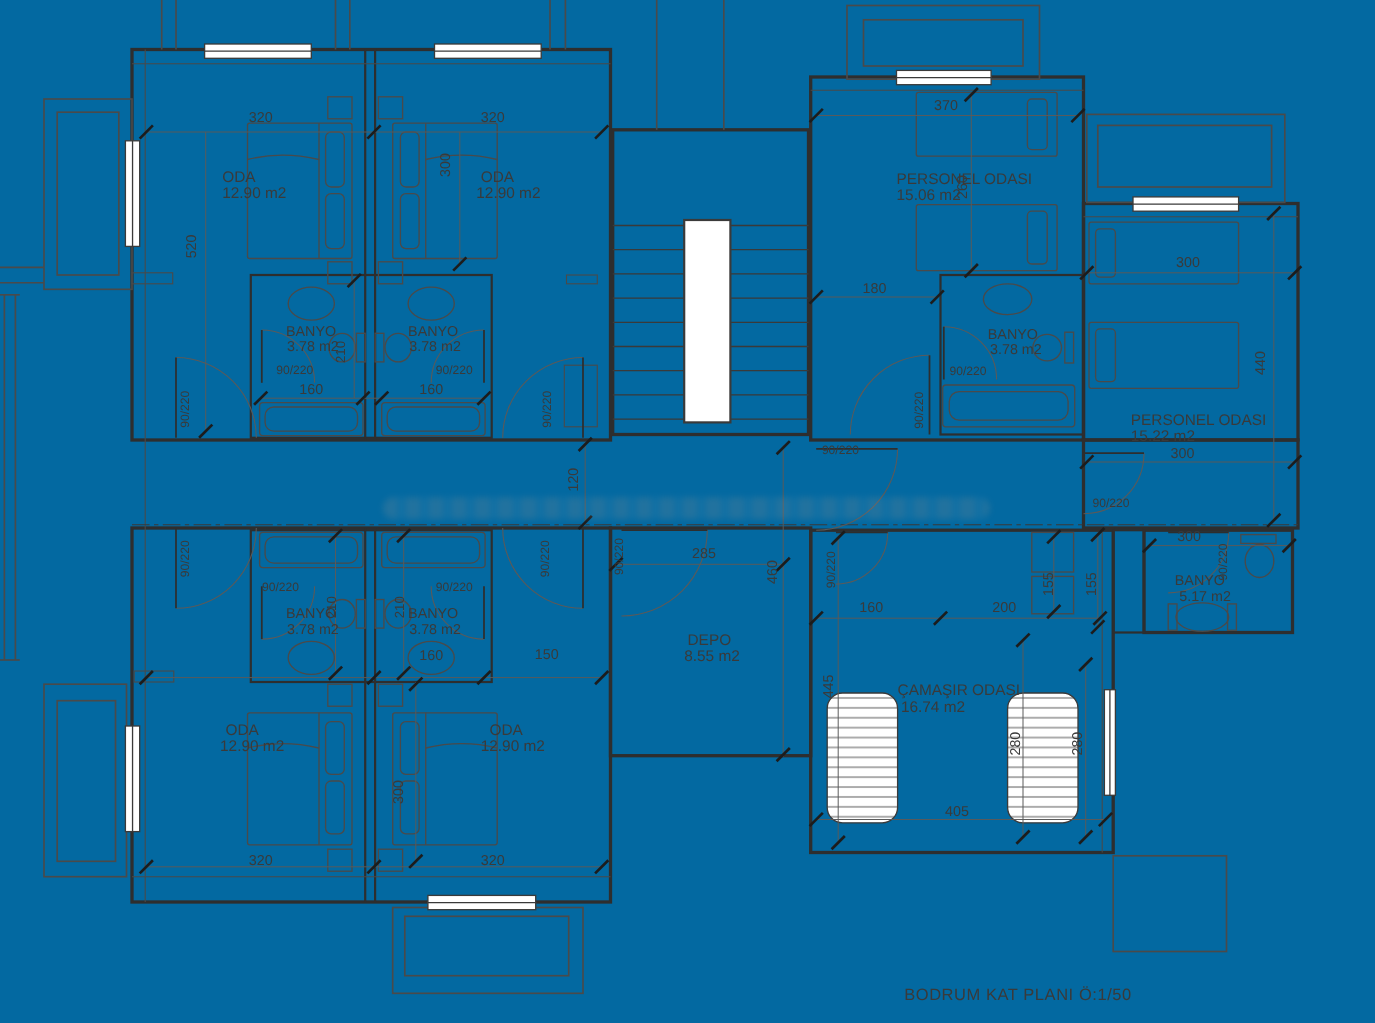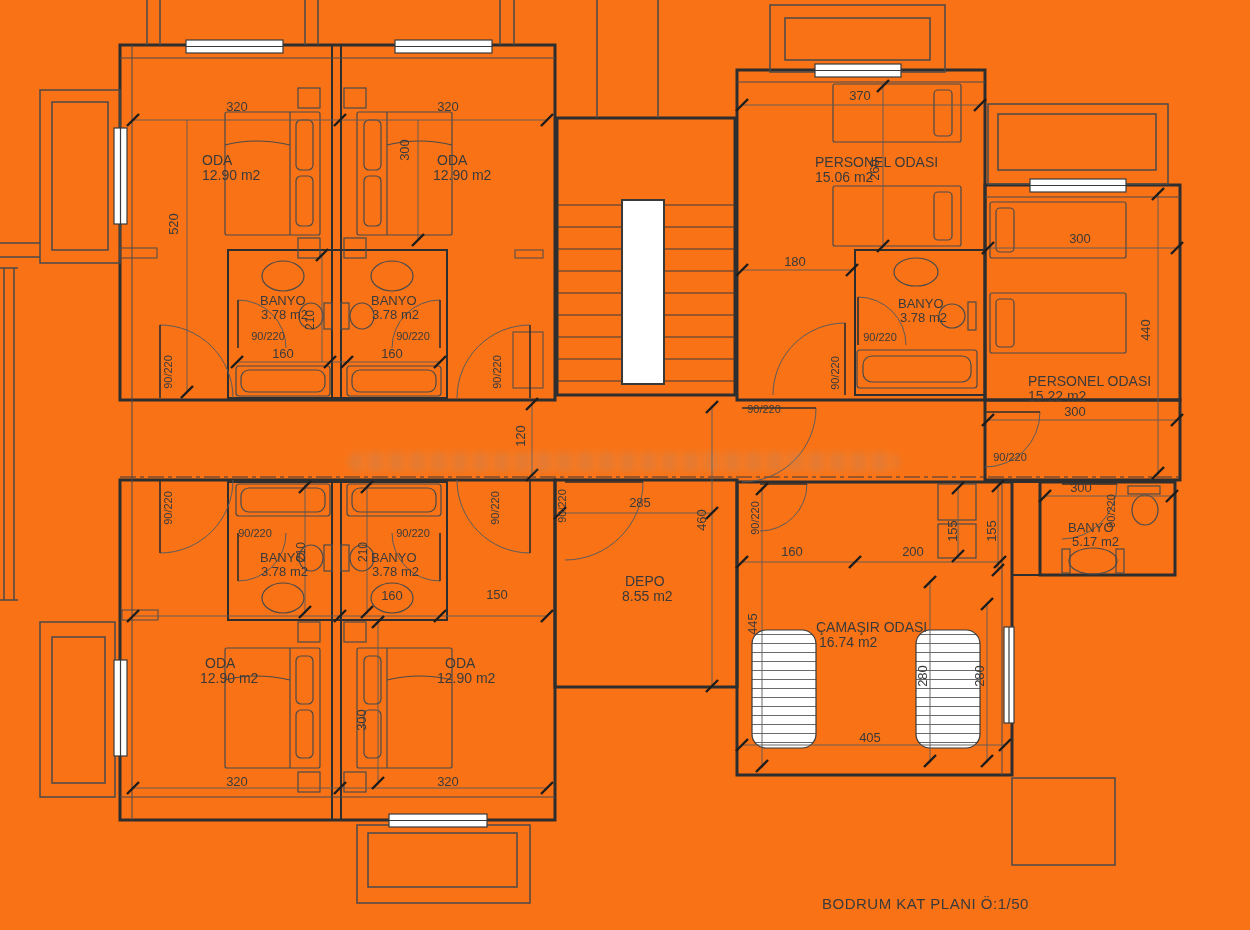--- a/index.html
+++ b/index.html
@@ -1,16 +1,16 @@
 <!DOCTYPE html>
 <html><head>
 <meta charset="utf-8">
 <style>
   html,body{margin:0;padding:0;background:#ffffff;}
-  .stage{position:relative;width:1250px;height:930px;background:#f97316;overflow:hidden;
+  .stage{position:relative;width:1250px;height:930px;background:#0369a1;overflow:hidden;
          font-family:"Liberation Sans",sans-serif;}
   svg{position:absolute;left:0;top:0;}
   svg text{fill:#3a3a3a;font-family:"Liberation Sans",sans-serif;}
   .watermark{position:absolute;left:348px;top:452px;width:552px;height:20px;border-radius:10px;
     background:repeating-linear-gradient(90deg,rgba(150,150,150,.38) 0 13px,rgba(210,210,210,.12) 13px 21px);
     filter:blur(3px);opacity:.55;}
 </style>
 </head>
 <body>
 

